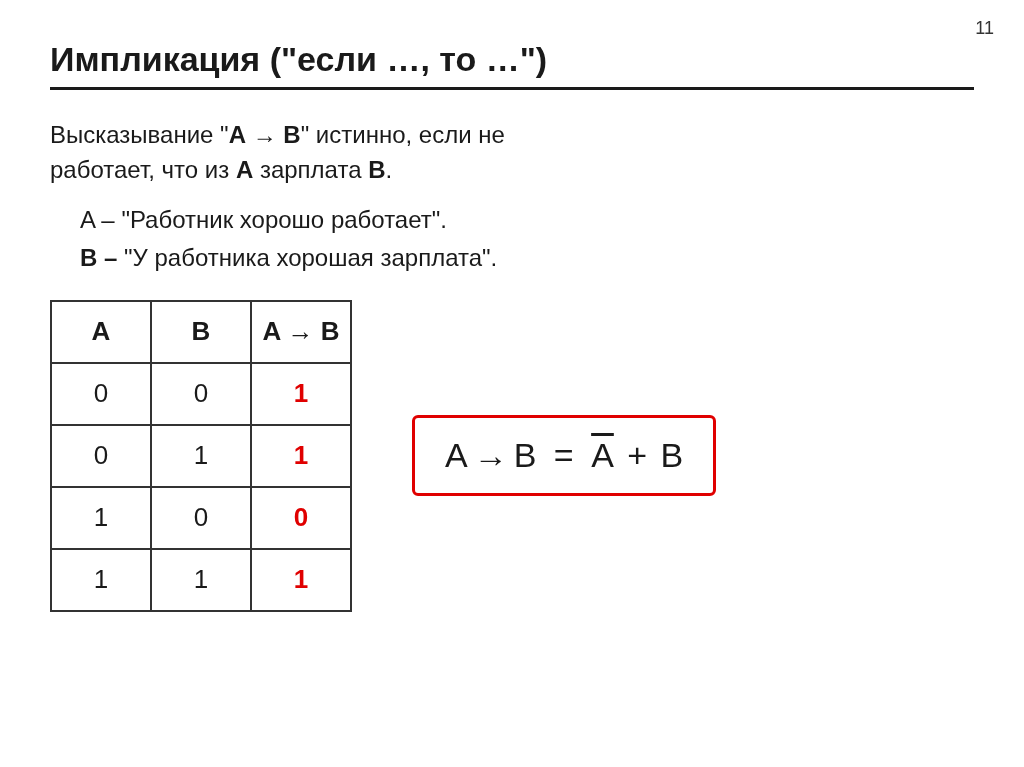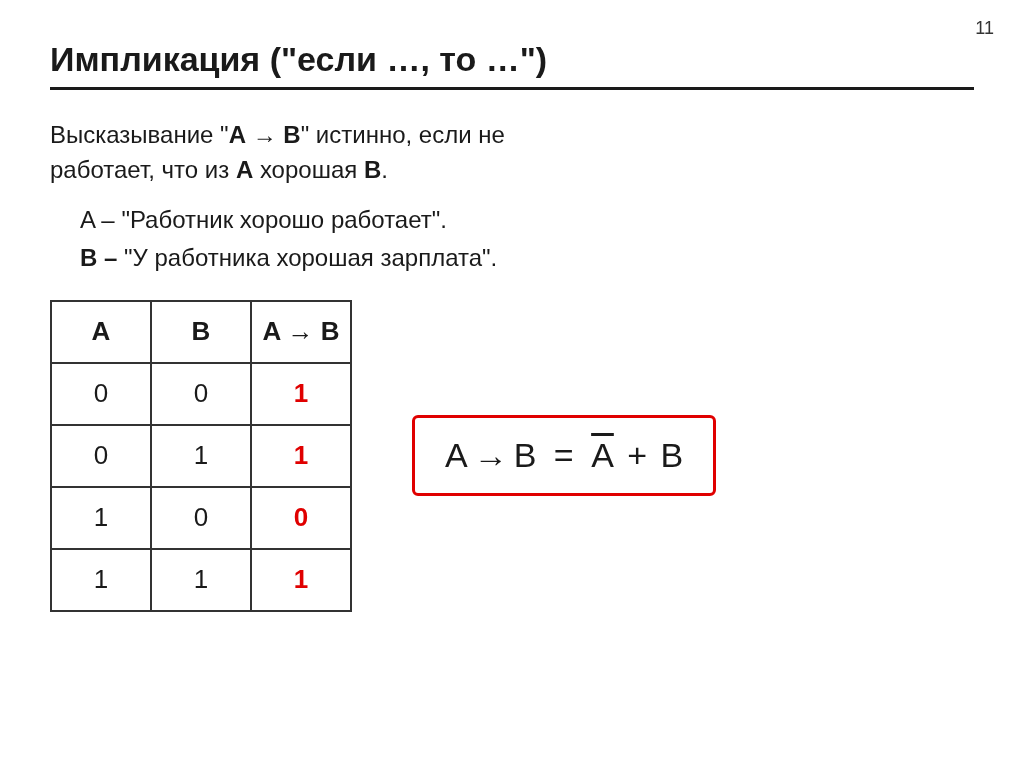--- a/index.html
+++ b/index.html
@@ -149,21 +149,21 @@
 
 <div class="slide">
 
   <div class="slide-number">11</div>
 
   <div class="title">Импликация ("если …, то …")</div>
   <div class="title-underline"></div>
 
   <div class="description">
     <span>Высказывание "</span><span class="bold">A</span>&nbsp;<span>→</span>&nbsp;<span class="bold">B</span><span>" истинно, если не</span><br>
-    <span>работает, что из </span><span class="bold">A</span><span> хорошая </span><span class="bold">B</span><span>.</span>
+    <span>работает, что из </span><span class="bold">A</span><span> зарплата </span><span class="bold">B</span><span>.</span>
   </div>
 
   <div class="example-a">
     <span class="bold">A</span><span> – </span><span>"Работник хорошо работает".</span>
   </div>
 
   <div class="example-b">
     <span class="bold">B</span><span class="bold"> – </span><span>"У работника хорошая зарплата".</span>
   </div>
 

